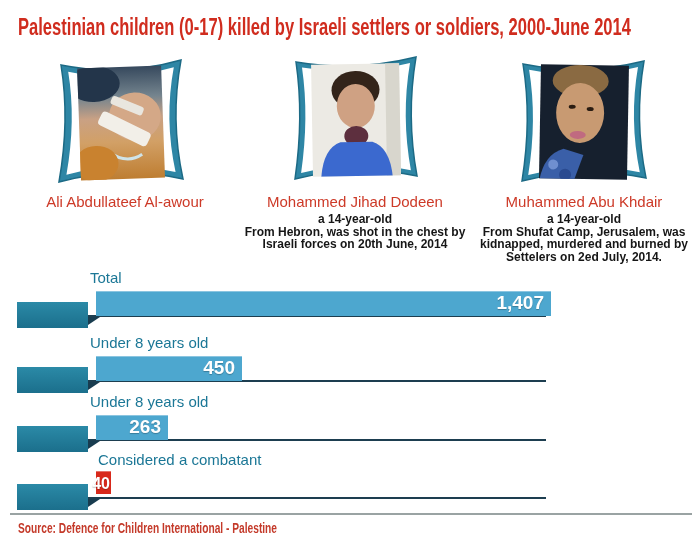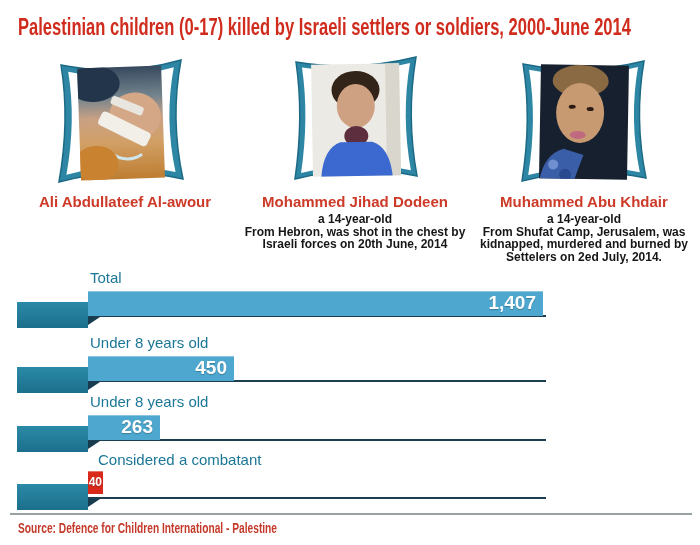--- a/index.html
+++ b/index.html
@@ -10,35 +10,35 @@
   .main-title{
     position:absolute;left:18px;top:14px;
     font-size:23px;font-weight:bold;color:#d02c1e;
     white-space:nowrap;letter-spacing:0px;
     transform:scaleX(0.72);transform-origin:0 50%;
   }
 
   
   .photo-svg{position:absolute;width:140px;height:135px;}
   .caption{position:absolute;top:193px;width:230px;text-align:center;}
-  .vname{font-size:15px;font-weight:bold;color:#cd3a28;margin-bottom:3px;}
+  .vname{font-size:15px;font-weight:normal;color:#cd3a28;margin-bottom:3px;}
   .vdetails{font-size:12px;font-weight:bold;color:#161616;line-height:12.5px;white-space:pre-line;}
 
   
   .bar-row{position:absolute;left:0;width:700px;height:60px;}
   .bar-label{position:absolute;left:90px;top:0;font-size:15px;font-weight:normal;color:#1b7796;white-space:nowrap;}
   .bar-row.combatant .bar-label{left:98px;}
   .pedestal{position:absolute;left:17px;top:33px;width:71px;height:26px;
     background:linear-gradient(#2b8aa7,#1b6f8c);}
-  .bar{position:absolute;left:88px;top:22px;height:25px;min-width:15px;
+  .bar{position:absolute;left:96px;top:22px;height:25px;min-width:15px;
     background:#4da7cf;box-shadow:inset 0 1px 0 rgba(255,255,255,.35);text-align:right;}
   .bar-value{position:absolute;right:7px;top:1px;font-size:19px;font-weight:bold;color:#fff;
     text-shadow:0 1px 1px rgba(0,0,0,.25);white-space:nowrap;}
   .bar-row.combatant .bar{top:20px;height:23px;}
-  .bar-row.combatant .bar-value{right:1px;top:4px;font-size:12px;margin-left:28px;}
+  .bar-row.combatant .bar-value{right:1px;top:4px;font-size:16px;margin-left:28px;}
   .axis-line{position:absolute;left:88px;top:46px;width:458px;height:2px;background:#1d3e50;}
   .fold{position:absolute;left:88px;top:48px;width:0;height:0;
     border-top:8px solid #183c4f;border-right:12px solid transparent;}
 
   
   .divider{position:absolute;left:10px;top:513px;width:682px;height:2px;background:#9aa3a3;}
   .source-line{
     position:absolute;left:18px;top:519px;
     font-size:15px;font-weight:bold;color:#c43a2a;white-space:nowrap;
     transform:scaleX(0.68);transform-origin:0 50%;

